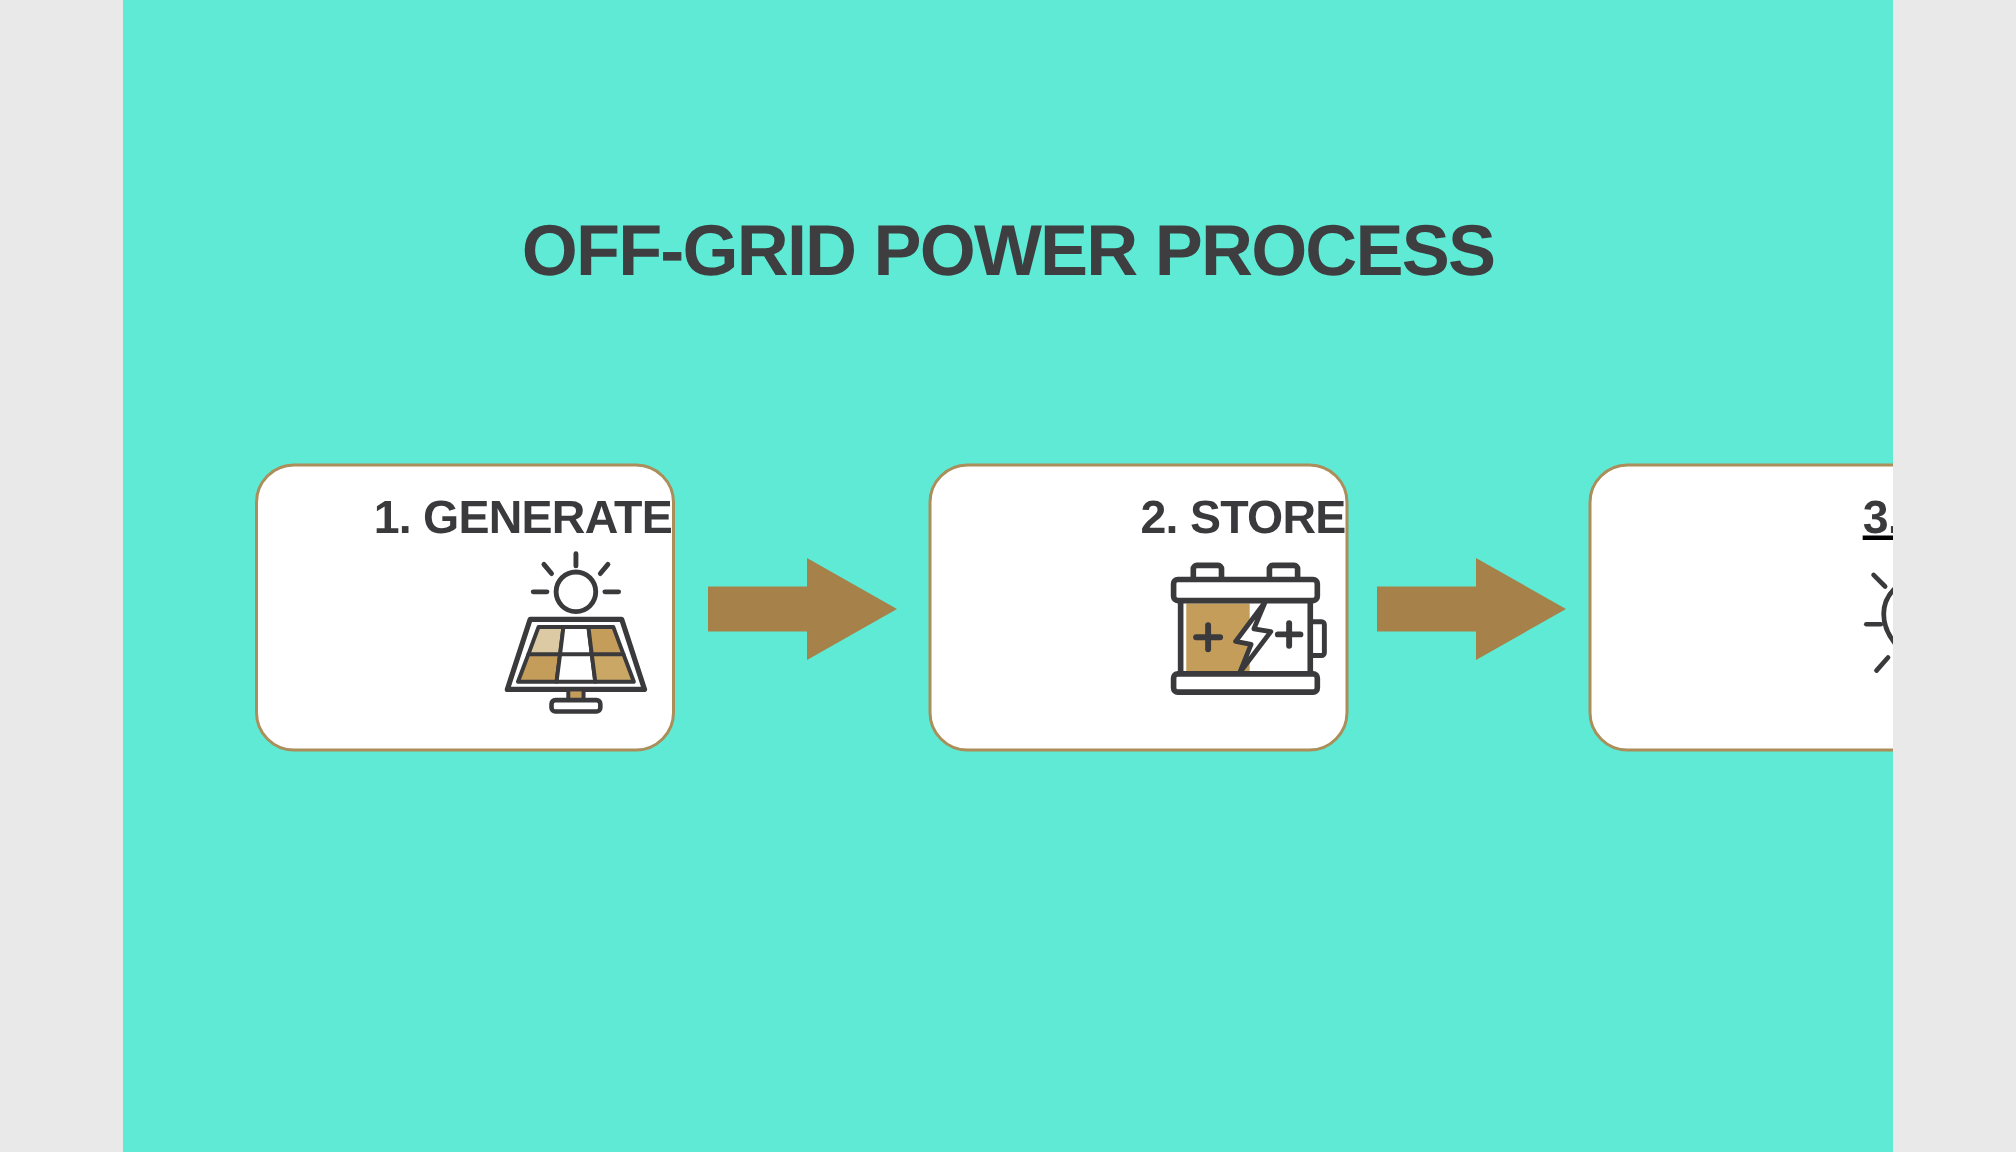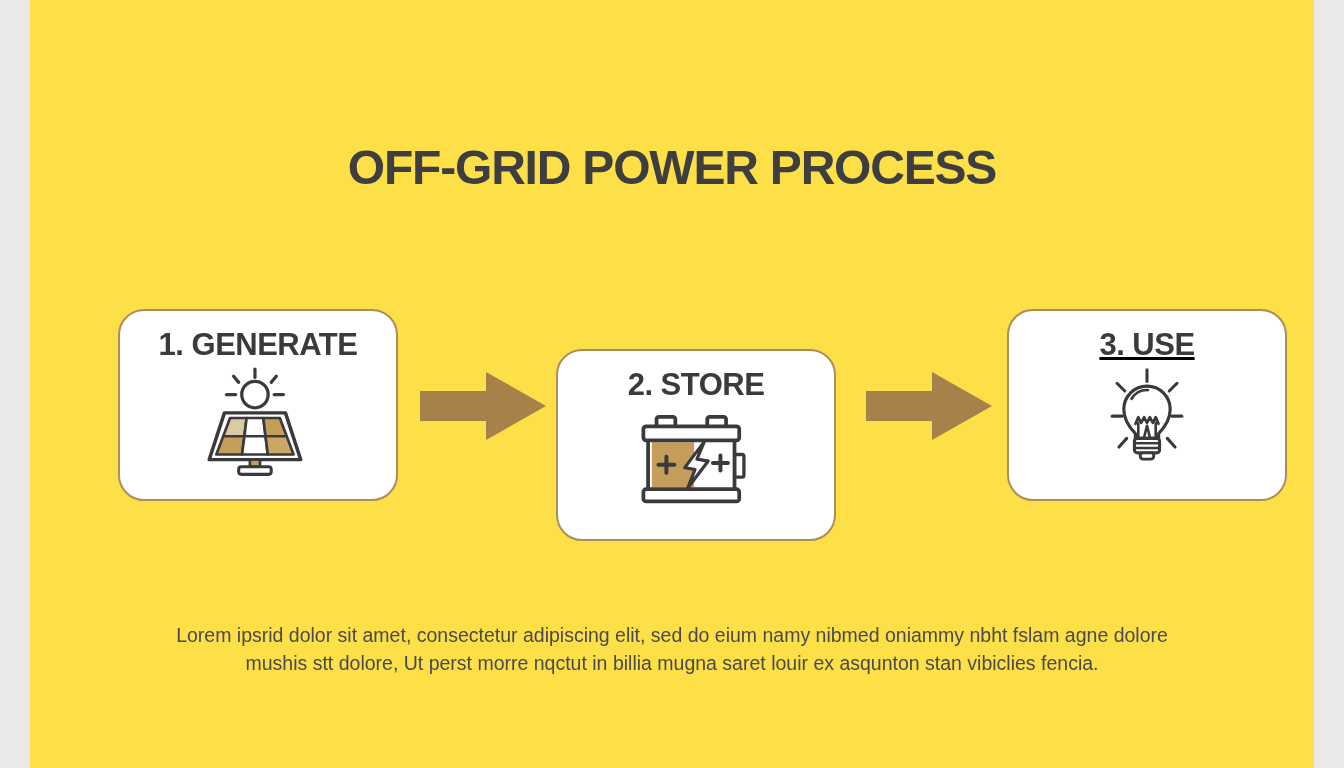--- a/index.html
+++ b/index.html
@@ -1,32 +1,32 @@
 <!DOCTYPE html>
 <html><head>
 <meta charset="utf-8">
 <style>
   html,body{margin:0;padding:0;background:#e9e9e9;}
   .canvas{
-    position:relative;width:1284px;height:768px;margin:0 auto;
-    background:#fde047;overflow:hidden;
+    position:relative;width:1180px;height:768px;margin:0 auto;
+    background:#5eead4;overflow:hidden;
     font-family:"Liberation Sans",sans-serif;
   }
   .title{
     position:absolute;top:140px;left:0;width:100%;
     text-align:center;font-size:48px;font-weight:800;
     letter-spacing:-1.2px;color:#3e3e40;
   }
   .step-box{
     position:absolute;top:309px;width:280px;height:192px;
     border:2.5px solid #ab8e59;border-radius:26px;background:#ffffff;
-    box-sizing:border-box;text-align:center;
+    box-sizing:border-box;text-align:right;
   }
   .step-box.pos-1{left:88px;}
-  .step-box.pos-2{left:526px;margin-top:40px;}
+  .step-box.pos-2{left:537px;}
   .step-box.pos-3{left:977px;text-decoration:underline;}
   .step-label{
     margin-top:17px;font-size:31px;font-weight:800;
     letter-spacing:-0.5px;color:#3a3a3c;line-height:1.1;
   }
   .step-icon{margin-top:2px;}
   .connector{position:absolute;top:372px;width:126px;height:68px;}
   .connector.pos-1{left:390px;}
   .connector.pos-2{left:836px;}
   .description{
@@ -124,18 +124,14 @@
           <polyline points="57,78 60,66 63,78"></polyline>
         </g>
         <rect x="47" y="79" width="26" height="15" rx="3" fill="#ffffff" stroke="#3a3a3c" stroke-width="3.2"></rect>
         <line x1="47" y1="84" x2="73" y2="84" stroke="#3a3a3c" stroke-width="2.6"></line>
         <line x1="47" y1="89" x2="73" y2="89" stroke="#3a3a3c" stroke-width="2.6"></line>
         <rect x="53" y="94" width="14" height="6.5" rx="3" fill="#ffffff" stroke="#3a3a3c" stroke-width="3"></rect>
       </svg>
     </div>
   </div>
 
-  <div class="description">
-    <div>Lorem ipsrid dolor sit amet, consectetur adipiscing elit, sed do eium namy nibmed oniammy nbht fslam agne dolore</div>
-    <div>mushis stt dolore, Ut perst morre nqctut in billia mugna saret louir ex asqunton stan vibiclies fencia.</div>
-  </div>
 
 </div>
 
 </body></html>

